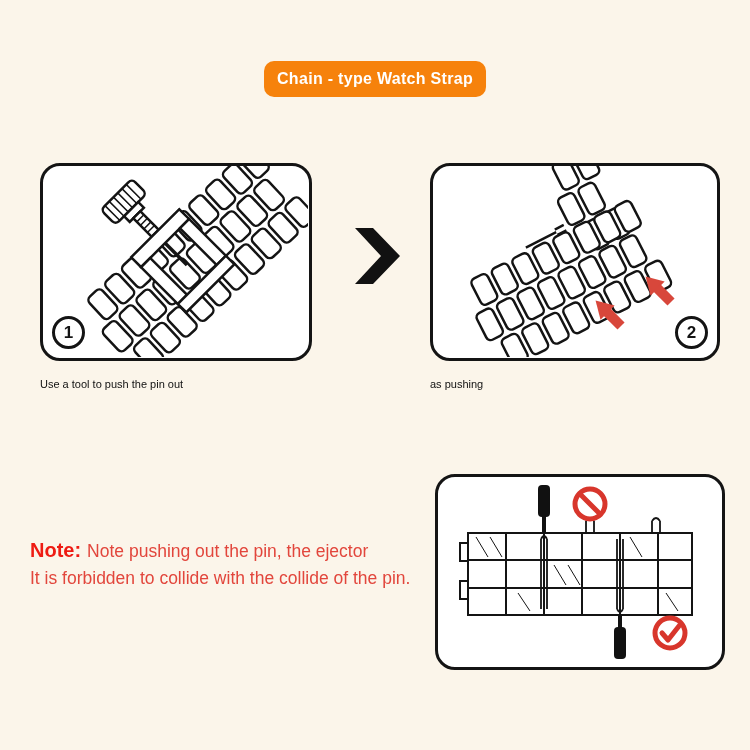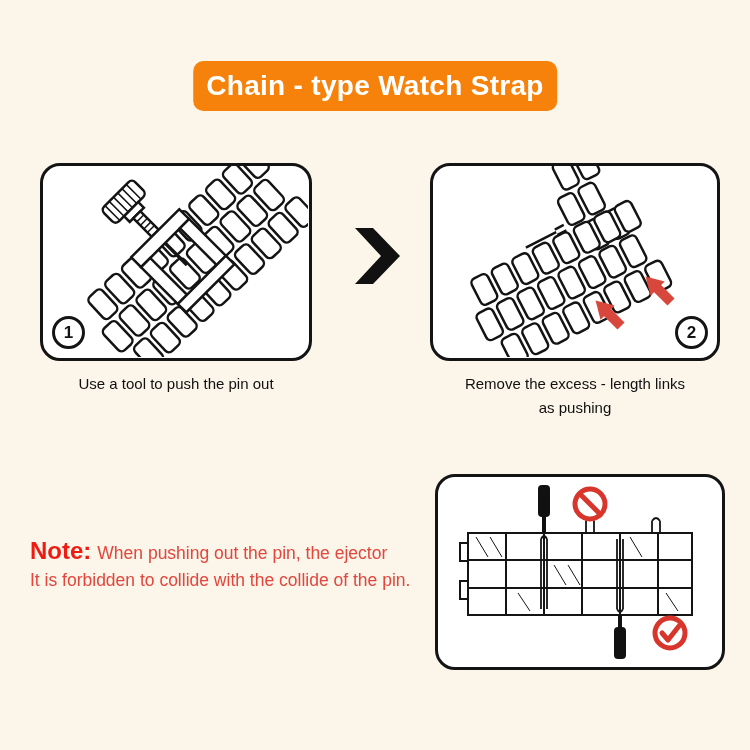--- a/index.html
+++ b/index.html
@@ -2,44 +2,44 @@
 <html><head>
 <meta charset="utf-8">
 <style>
   html,body{margin:0;padding:0;background:#FBF5EA;}
   .page{
     position:relative;width:750px;height:750px;background:#FBF5EA;
     font-family:"Liberation Sans",sans-serif;overflow:hidden;color:#141414;
   }
   .banner{
     position:absolute;top:61px;left:50%;transform:translateX(-50%);
-    background:#F6820C;color:#ffffff;font-size:28px;font-weight:700;
+    background:#F6820C;color:#ffffff;font-size:16px;font-weight:700;
     padding:9px 13px;border-radius:10px;white-space:nowrap;letter-spacing:.3px;
   }
   .panel{
     position:absolute;background:#ffffff;border:3.5px solid #141414;
     border-radius:20px;box-sizing:border-box;overflow:hidden;
   }
   .panel1{left:40px;top:163px;width:272px;height:198px}
   .panel2{left:430px;top:163px;width:290px;height:198px}
   .panel3{left:435px;top:474px;width:290px;height:196px}
   .panel svg{display:block}
   .chevron{position:absolute;left:352px;top:226px;width:50px;height:60px}
   .stepnum{
     position:absolute;width:27px;height:27px;border:3px solid #141414;border-radius:50%;
     background:#fff;display:flex;align-items:center;justify-content:center;
     font-weight:700;font-size:17px;color:#141414;z-index:3;
   }
   .stepnum.n1{left:9px;bottom:9px}
   .stepnum.n2{right:9px;bottom:9px}
-  .caption{position:absolute;top:372px;text-align:center;font-size:15px;color:#111;line-height:24px}
+  .caption{position:absolute;top:372px;font-size:11px;color:#111;line-height:24px}
   .caption.c1{left:40px;width:272px}
   .caption.c2{left:430px;width:290px}
   .note{position:absolute;left:30px;top:537px;width:440px;font-size:17.5px;line-height:27px;color:#E2463C}
-  .note .note-label{color:#EE1B13;font-weight:700;font-size:24px;margin-right:6px}
+  .note .note-label{color:#EE1B13;font-weight:700;font-size:20px;margin-right:6px}
 </style>
 </head>
 <body>
 
 <div class="page">
 
   <div class="banner">Chain - type Watch Strap</div>
 
   <div class="panel panel1">
     <svg width="265" height="191" viewBox="0 0 265 191">
@@ -126,26 +126,25 @@
       <g transform="translate(226,124) rotate(45)" fill="#D8473B">
         <polygon points="-19,0 -2,-10 -2,10"></polygon>
           <rect x="-3" y="-5" width="20" height="10"></rect>
       </g>
     </svg>
     <div class="stepnum n2">2</div>
   </div>
 
   <div class="caption c1">Use a tool to push the pin out</div>
   <div class="caption c2">
-    <div>Remove the excess - length links</div>
     <div>as pushing</div>
   </div>
 
   <div class="note">
-    <div><span class="note-label">Note:</span><span>When pushing out the pin, the ejector</span></div>
+    <div><span class="note-label">Note:</span><span>Note pushing out the pin, the ejector</span></div>
     <div>It is forbidden to collide with the collide of the pin.</div>
   </div>
 
   <div class="panel panel3">
     <svg width="283" height="189" viewBox="0 0 283 189">
 
       <g stroke="#141414" stroke-width="2" fill="#ffffff">
         <rect x="30" y="56" width="224" height="82"></rect>
         <rect x="22" y="66" width="8" height="18"></rect>
         <rect x="22" y="104" width="8" height="18"></rect>

